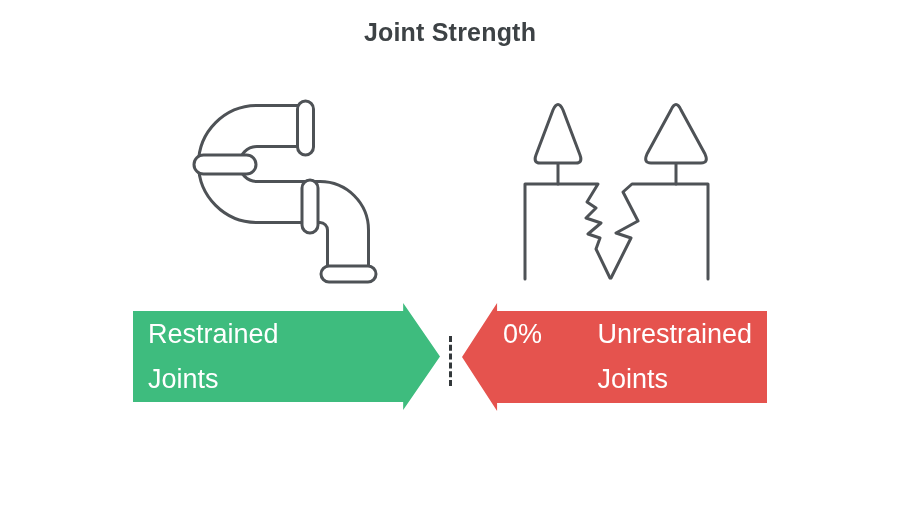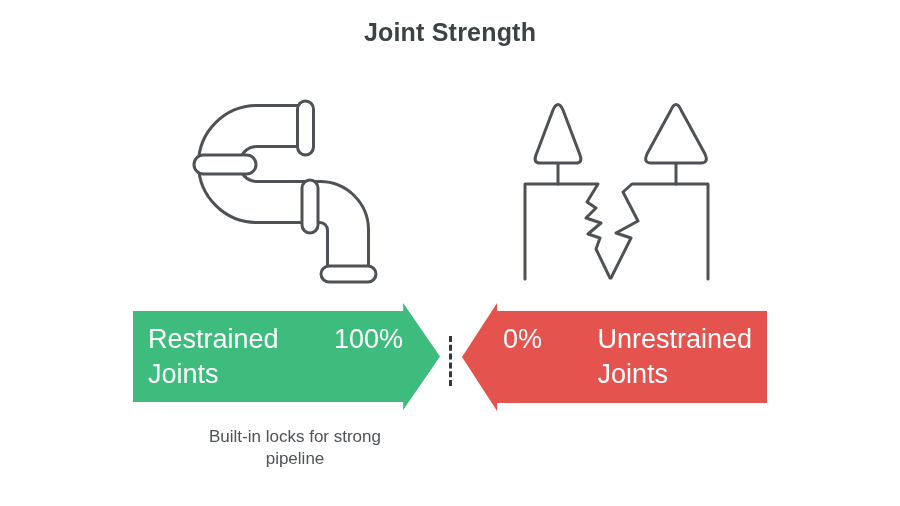--- a/index.html
+++ b/index.html
@@ -13,21 +13,21 @@
     letter-spacing:.2px;
   }
   .icon-svg{position:absolute;}
   .icon-svg .ln{stroke:var(--line,#4e5256);stroke-width:3;fill:none;stroke-linejoin:round;stroke-linecap:round;}
   .icon-svg .ln-fill{stroke:var(--line,#4e5256);stroke-width:3;fill:#ffffff;stroke-linejoin:round;}
   .pipe-outer{stroke:var(--line,#4e5256);stroke-width:44;fill:none;}
   .pipe-inner{stroke:#ffffff;stroke-width:38;fill:none;}
   .coupling{fill:#ffffff;stroke:var(--line,#4e5256);stroke-width:3;}
   .arrow{
     position:absolute;display:flex;align-items:center;color:#ffffff;
-    font-size:27px;font-weight:500;line-height:35px;
+    font-size:27px;font-weight:500;line-height:45px;
   }
   .arrow-green{
     left:133px;top:303px;width:307px;height:107px;background:var(--green,#3ebc7e);
     clip-path:polygon(0 7.5%,88% 7.5%,88% 0,100% 50%,88% 100%,88% 92.5%,0 92.5%);
     padding:0;box-sizing:border-box;
   }
   .arrow-red{
     left:462px;top:303px;width:305px;height:108px;background:var(--red,#e5534e);
     clip-path:polygon(100% 7.4%,11.5% 7.4%,11.5% 0,0 50%,11.5% 100%,11.5% 92.6%,100% 92.6%);
     box-sizing:border-box;
@@ -72,30 +72,27 @@
     <path class="ln-fill" d="M 553 110 L 536 155 Q 533 163 540 163 L 576 163 Q 583 163 580 155 L 563 110 Q 558 99 553 110 Z"></path>
     <path class="ln-fill" d="M 671 110 L 647 154 Q 643 163 651 163 L 701 163 Q 709 163 705 154 L 681 110 Q 676 99 671 110 Z"></path>
     <path class="ln" d="M 525 279 L 525 184 L 598 184 L 587 202 L 596 208 L 586 218 L 601 223 L 588 234 L 600 238 L 596 249 L 610 278"></path>
     <path class="ln" d="M 708 279 L 708 184 L 632 184 L 623 192 L 638 221 L 616 233 L 631 238 L 611 278"></path>
   </svg>
 
   <div class="arrow arrow-green">
     <div class="arrow-inner">
       <span class="arrow-label">Restrained
 Joints</span>
-      <span class="arrow-value">100%</span>
     </div>
   </div>
 
   <div class="divider"></div>
 
   <div class="arrow arrow-red">
     <div class="arrow-inner">
       <span class="arrow-value">0%</span>
       <span class="arrow-label right">Unrestrained
 Joints</span>
     </div>
   </div>
 
-  <p class="caption caption-left">Built-in locks for strong
-pipeline</p>
 
 </div>
 
 </body></html>

